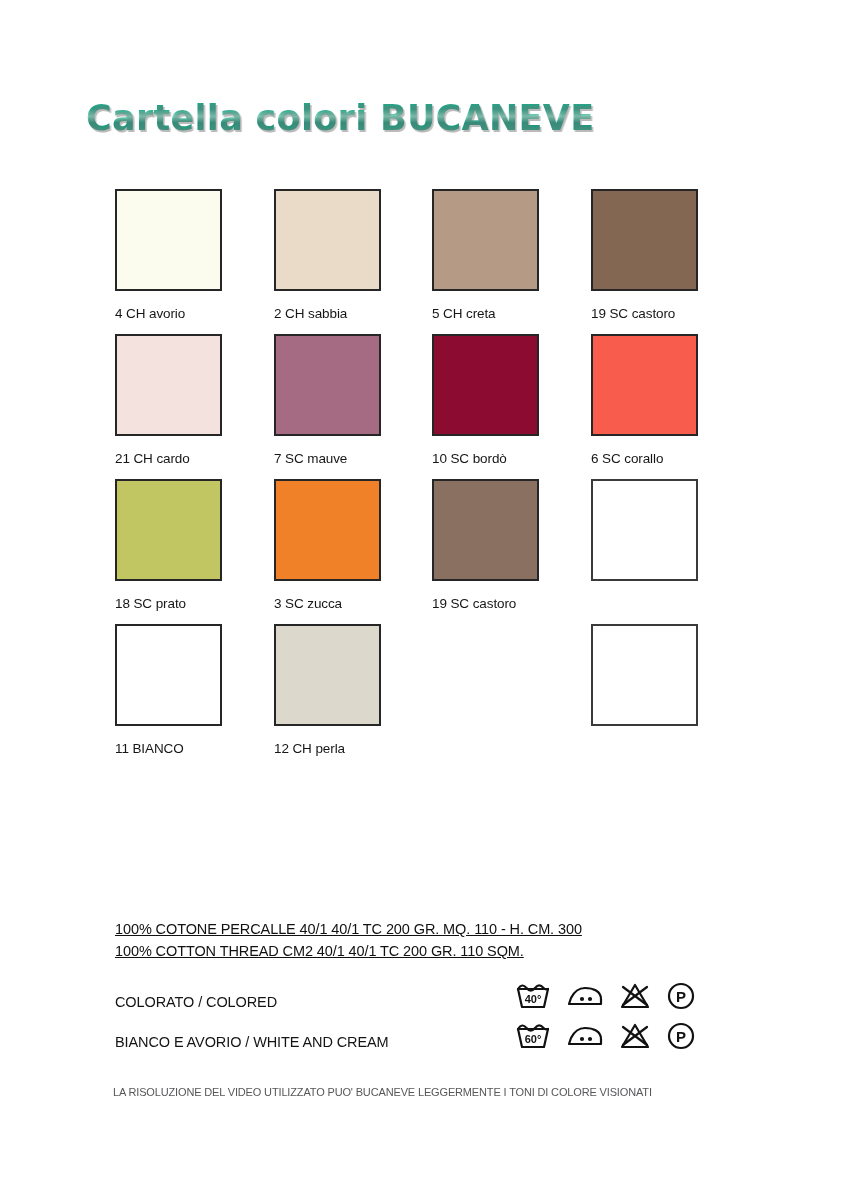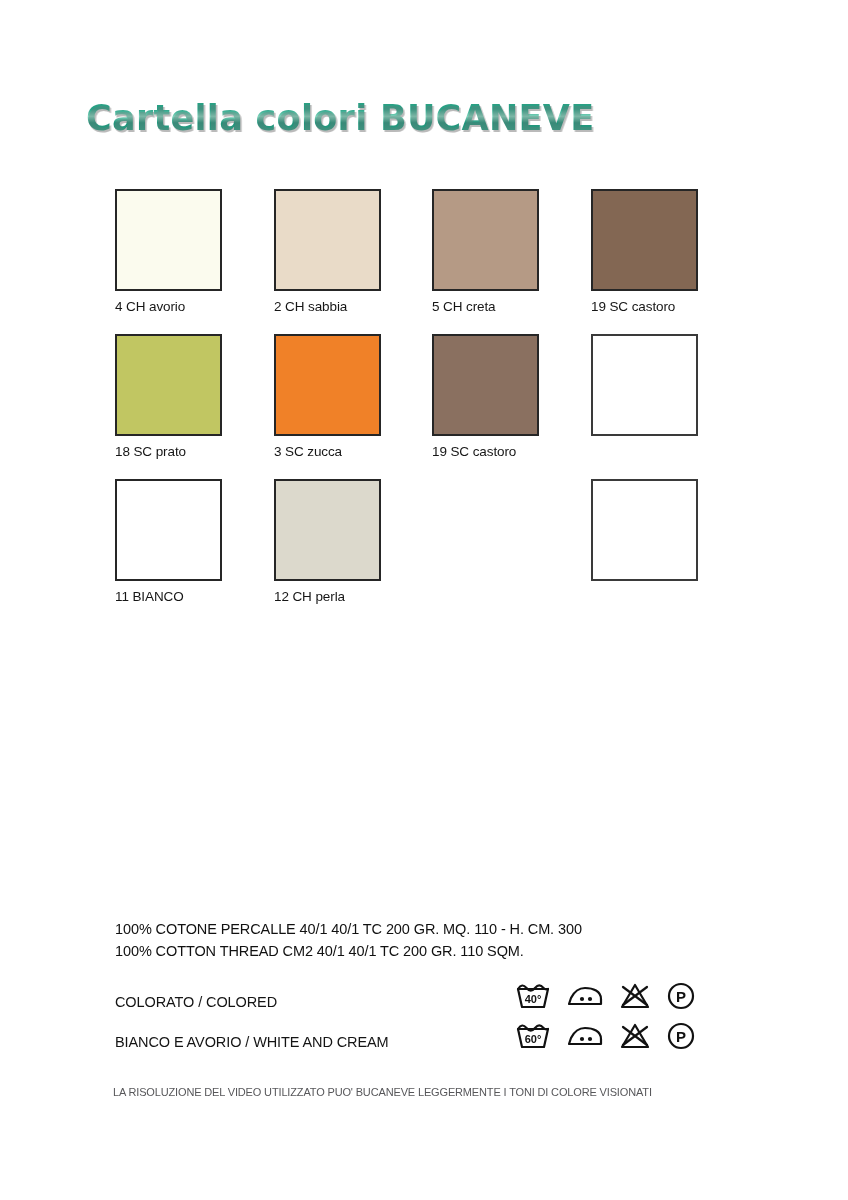--- a/index.html
+++ b/index.html
@@ -71,38 +71,39 @@
     width: 103px;
     height: 98px;
     border: 2px solid #262626;
     box-sizing: content-box;
   }
   .swatch.empty {
     background: #ffffff;
     border: 2px solid #3a3a3a;
   }
   .label {
-    margin-top: 8px;
+    margin-top: 15px;
     font-family: "Liberation Sans", sans-serif;
     font-size: 13.5px;
     color: #161616;
     white-space: nowrap;
     letter-spacing: -0.1px;
   }
 
   
   .spec {
     position: absolute;
     left: 115px;
     top: 918px;
     font-family: "Liberation Sans", sans-serif;
     font-size: 14.5px;
     color: #111111;
     line-height: 22px;
     letter-spacing: -0.1px;
+    text-decoration: underline;
   }
   .spec div { white-space: nowrap; }
 
   
   .care {
     position: absolute;
     left: 115px;
     top: 982px;
     width: 600px;
   }
@@ -160,20 +161,38 @@
         <div class="swatch" style="background: rgb(233, 219, 200);"></div>
         <div class="label">2 CH sabbia</div>
       </div>
       <div class="cell c2">
         <div class="swatch" style="background: rgb(181, 154, 133);"></div>
         <div class="label">5 CH creta</div>
       </div>
       <div class="cell c3">
         <div class="swatch" style="background: rgb(131, 103, 83);"></div>
         <div class="label">19 SC castoro</div>
+      </div>
+    </div>
+    <div class="row">
+      <div class="cell c0">
+        <div class="swatch" style="background: rgb(244, 226, 222);"></div>
+        <div class="label">21 CH cardo</div>
+      </div>
+      <div class="cell c1">
+        <div class="swatch" style="background: rgb(165, 107, 130);"></div>
+        <div class="label">7 SC mauve</div>
+      </div>
+      <div class="cell c2">
+        <div class="swatch" style="background: rgb(139, 11, 49);"></div>
+        <div class="label">10 SC bordò</div>
+      </div>
+      <div class="cell c3">
+        <div class="swatch" style="background: rgb(247, 92, 76);"></div>
+        <div class="label">6 SC corallo</div>
       </div>
     </div>
     <div class="row">
       <div class="cell c0">
         <div class="swatch" style="background: rgb(193, 198, 98);"></div>
         <div class="label">18 SC prato</div>
       </div>
       <div class="cell c1">
         <div class="swatch" style="background: rgb(240, 129, 40);"></div>
         <div class="label">3 SC zucca</div>

